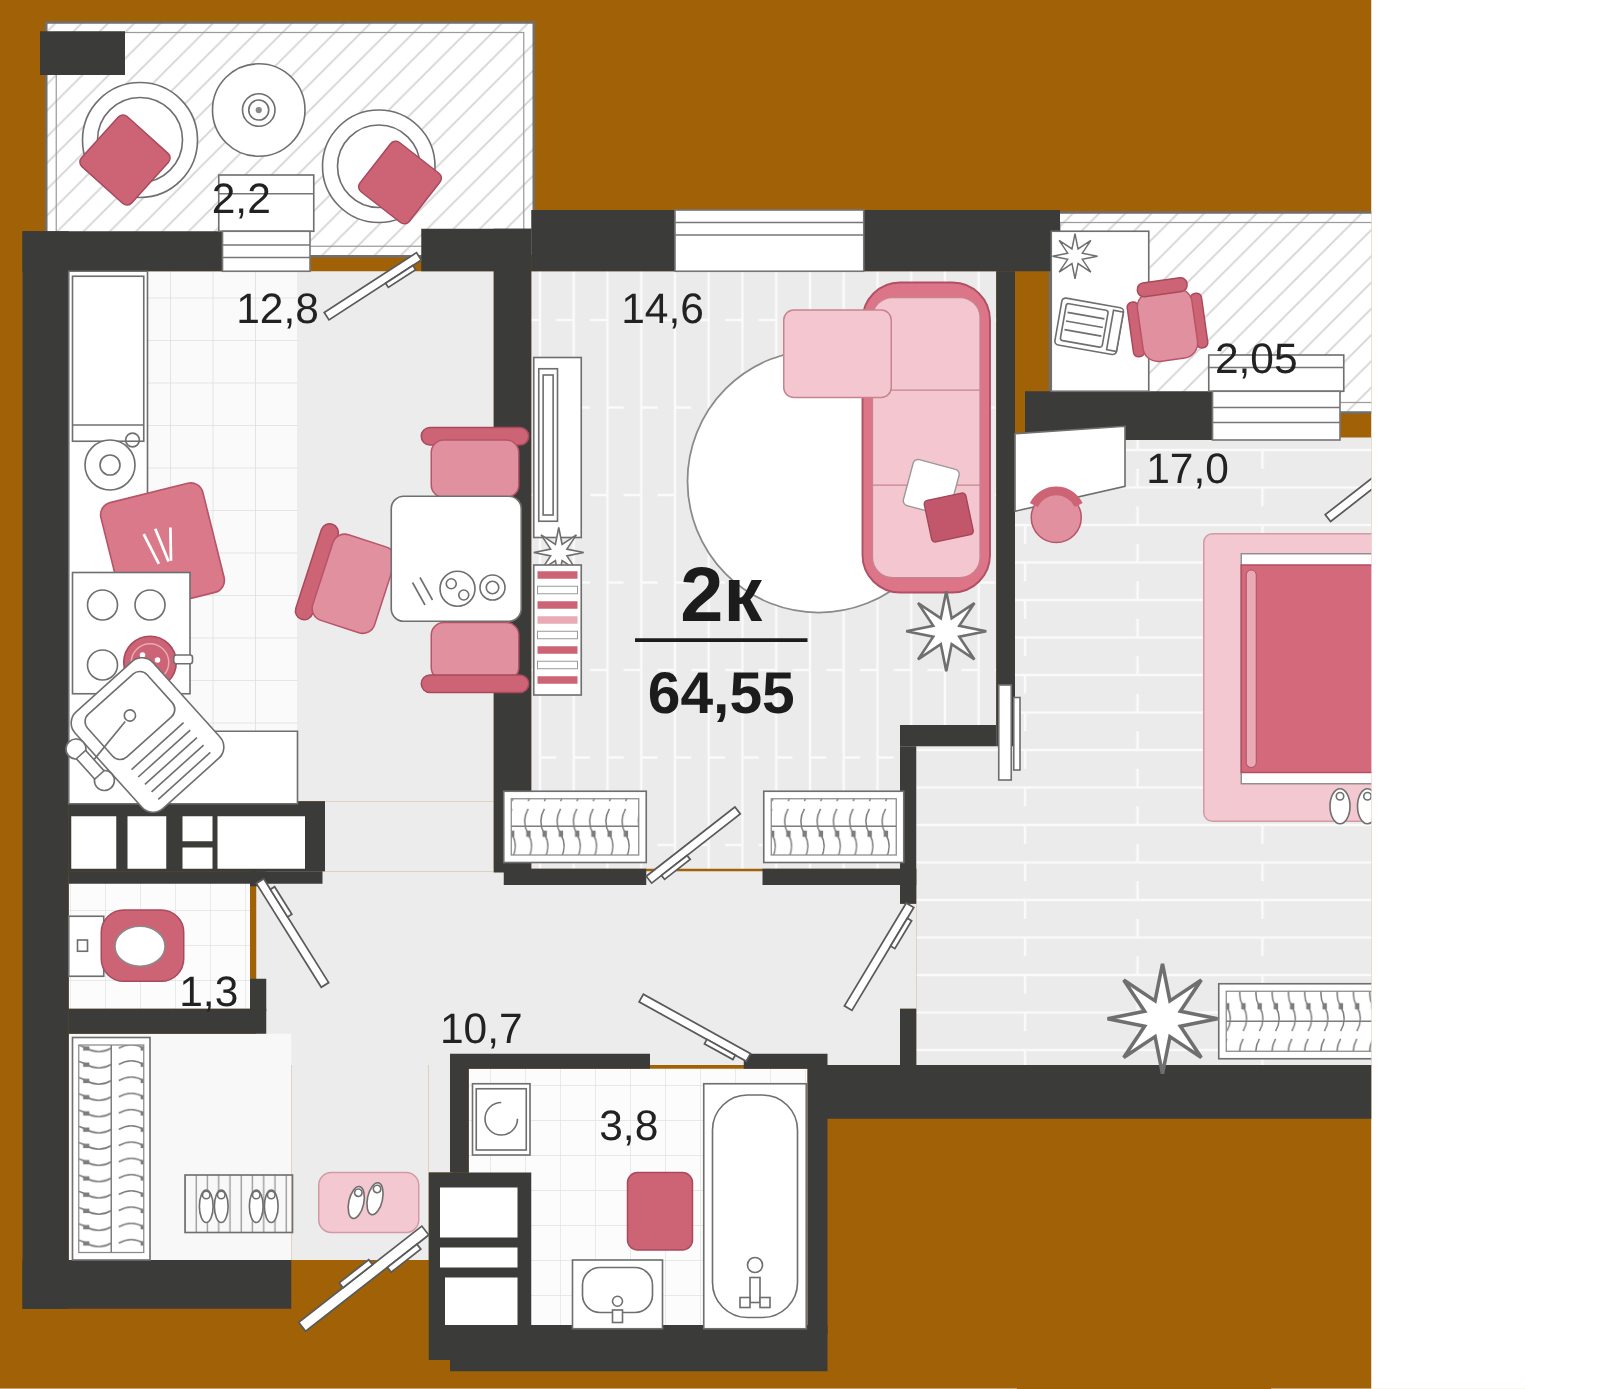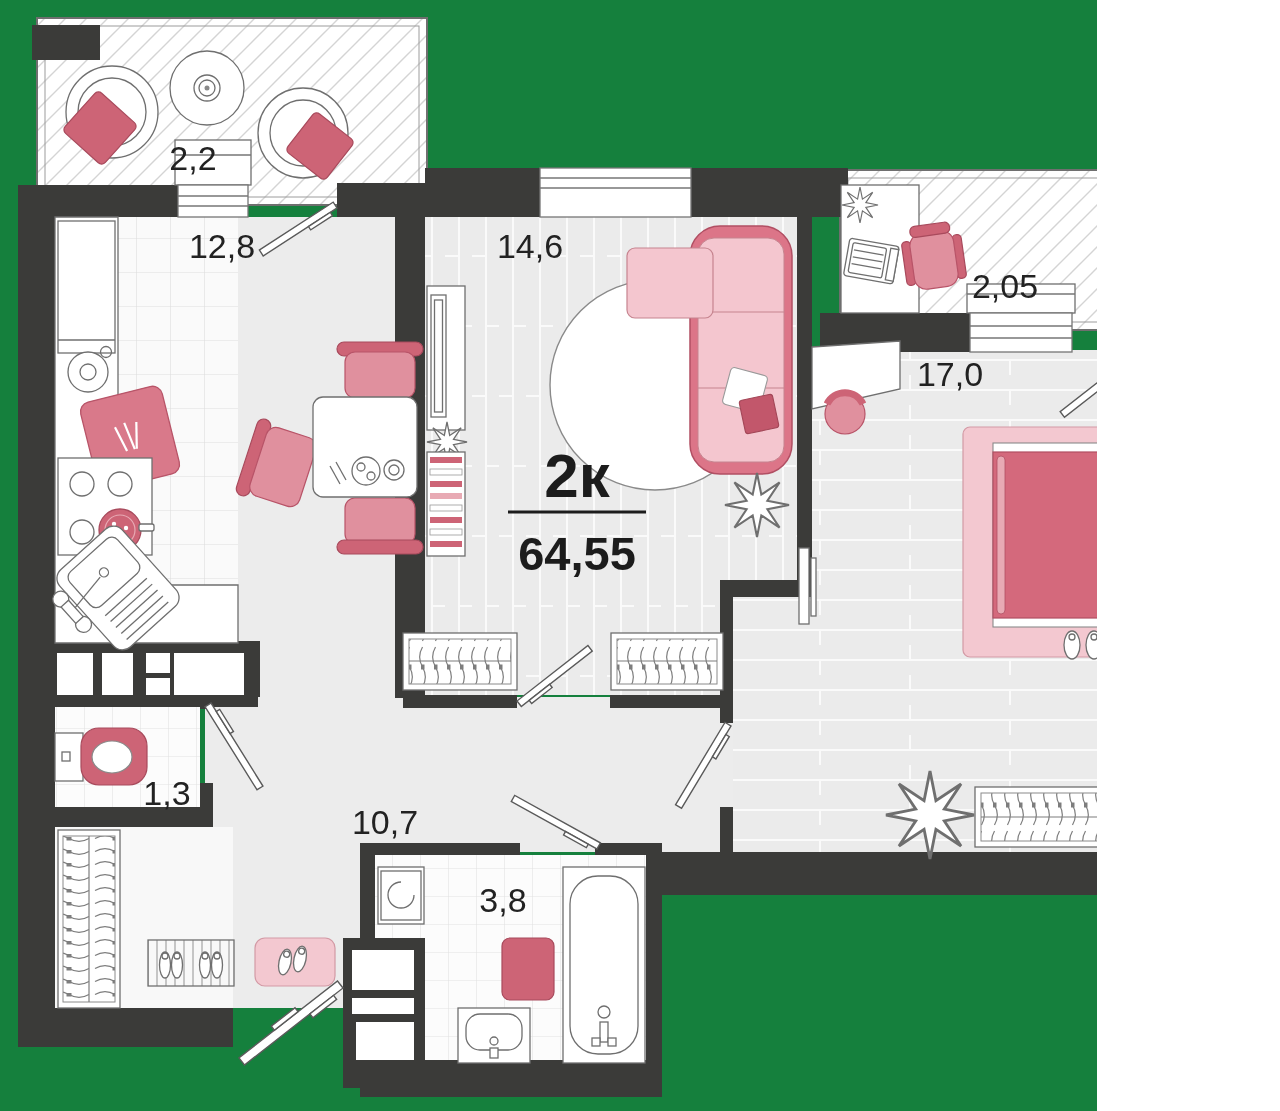--- a/index.html
+++ b/index.html
@@ -1,16 +1,16 @@
 <!DOCTYPE html>
 <html><head>
 <meta charset="utf-8">
 <style>
   html,body{margin:0;padding:0;background:#fff;}
-  .stage{position:relative;width:1097px;height:1111px;background:#15803d;overflow:hidden;
+  .stage{position:relative;width:1097px;height:1111px;background:#a16207;overflow:hidden;
          font-family:"Liberation Sans",sans-serif;}
   svg{display:block}
   .wl{fill:#3b3b39}
   .s{stroke:#6f6f6f;stroke-width:1.3;fill:#fff}
   .sn{stroke:#6f6f6f;stroke-width:1.3;fill:none}
   .lt{stroke:#9c9c9c;stroke-width:1;fill:none}
   .rosed{fill:#cd6476;stroke:#a84a5c;stroke-width:1.2}
   .rosem{fill:#e0909e;stroke:#b85468;stroke-width:1.2}
   .rosel{fill:#f3c8d0;stroke:#d39aa5;stroke-width:1.2}
   .door{fill:#ffffff;stroke:#5a5a5a;stroke-width:1.4}

